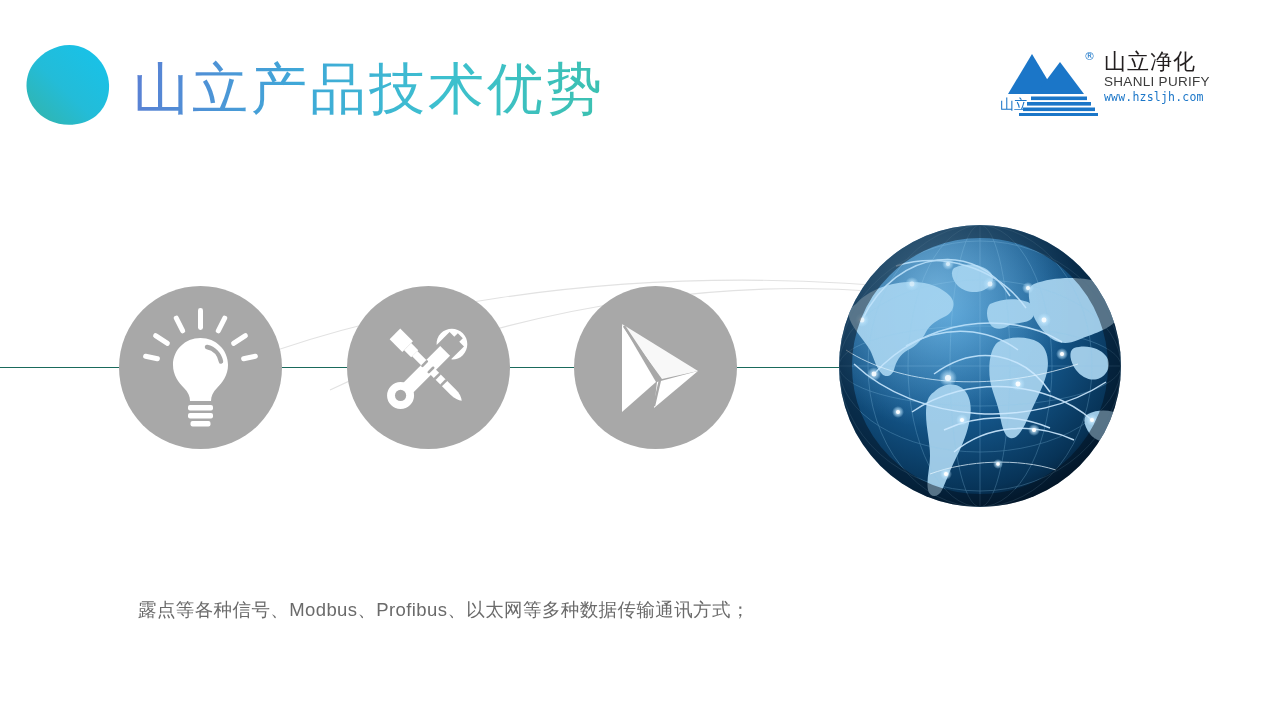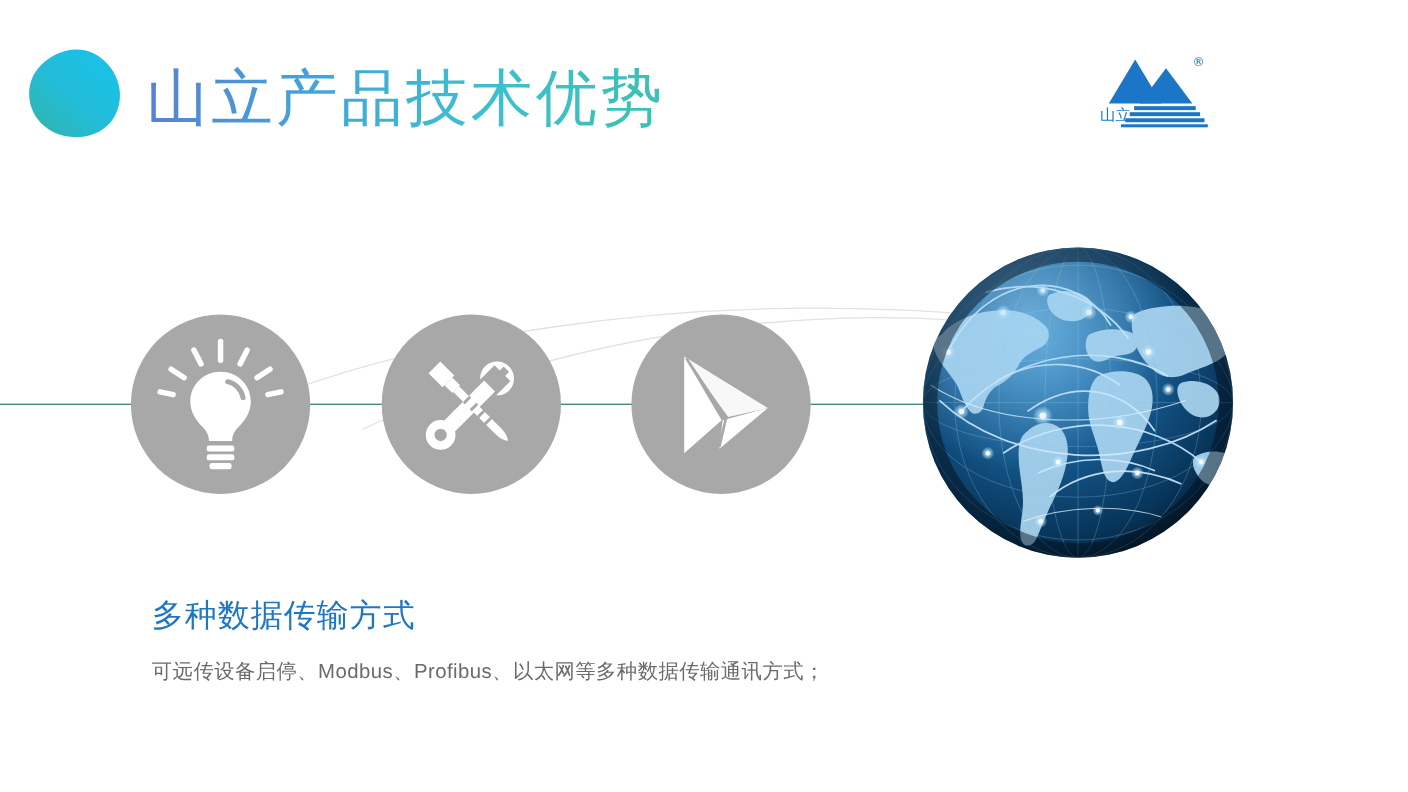--- a/index.html
+++ b/index.html
@@ -184,20 +184,25 @@
           <path d="M60 14 L84 46 L36 46 Z"></path>
           <rect x="31" y="48.5" width="56" height="3.6"></rect>
           <rect x="27" y="54" width="64" height="3.6"></rect>
           <rect x="23" y="59.5" width="72" height="3.6"></rect>
           <rect x="19" y="65" width="80" height="3.0"></rect>
         </g>
       </svg>
     </div>
     <div class="logo-reg">®</div>
     <div class="logo-shanli-sm">山立</div>
+    <div class="logo-text">
+      <div class="logo-cn">山立净化</div>
+      <div class="logo-en">SHANLI PURIFY</div>
+      <div class="logo-url">www.hzsljh.com</div>
+    </div>
   </div>
 
   <div class="arcs">
     <svg viewBox="0 0 1280 400" width="1280" height="400" xmlns="http://www.w3.org/2000/svg">
       <g fill="none" stroke="#e2e2e2" stroke-width="1.2">
         <path d="M140 260 C340 150 640 110 930 140"></path>
         <path d="M330 240 C520 150 760 120 950 150"></path>
       </g>
     </svg>
   </div>
@@ -369,18 +374,17 @@
             <circle cx="160" cy="240" r="1.8" fill="#fff"></circle>
         </g>
 
         <circle cx="142" cy="142" r="141" fill="url(#gShine)"></circle>
 
         <circle cx="142" cy="142" r="141" fill="none" stroke="#020c16" stroke-width="26" opacity="0.45"></circle>
       </g>
     </svg>
   </div>
 
-  <div class="body-heading">多种数据传输方式</div>
   <div class="body-lines">
-    <div>可远传设备启停、Modbus、Profibus、以太网等多种数据传输通讯方式；</div>
+    <div>露点等各种信号、Modbus、Profibus、以太网等多种数据传输通讯方式；</div>
   </div>
 
 </div>
 
 </body></html>

